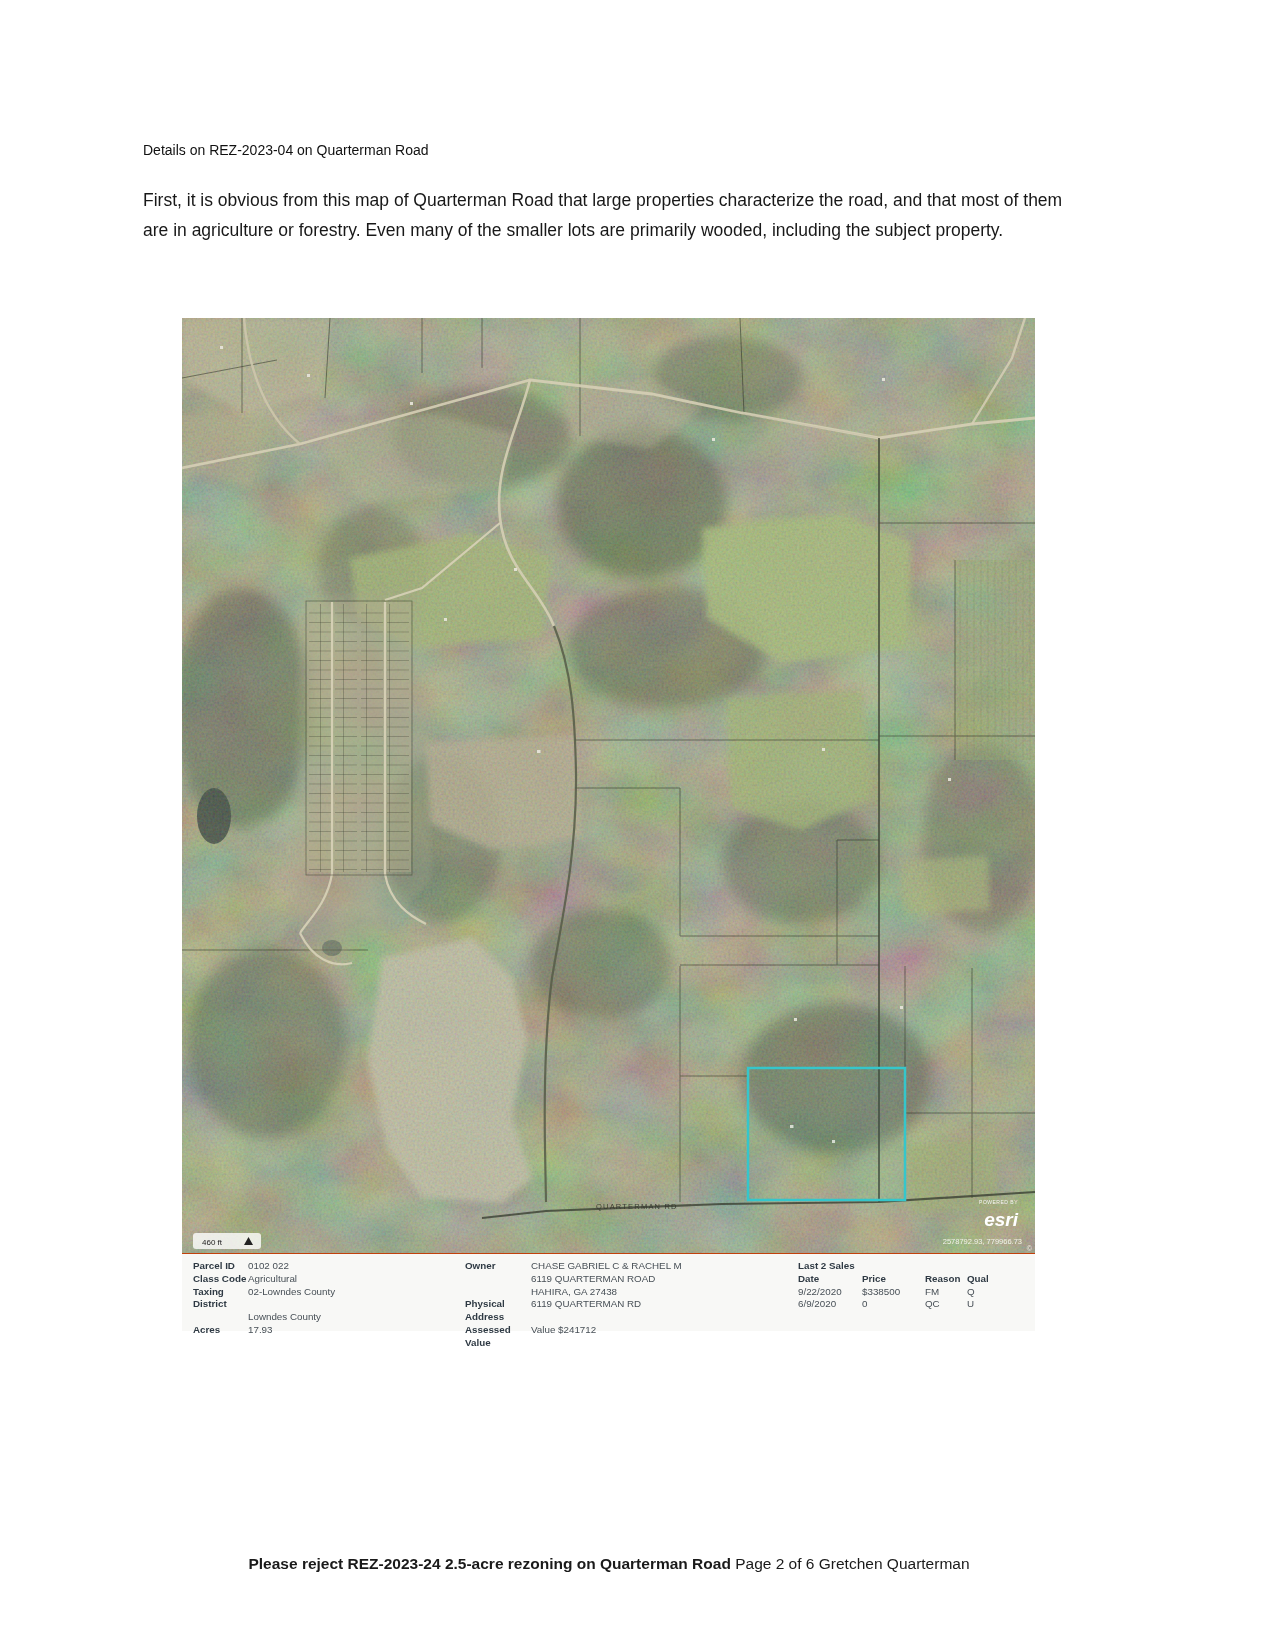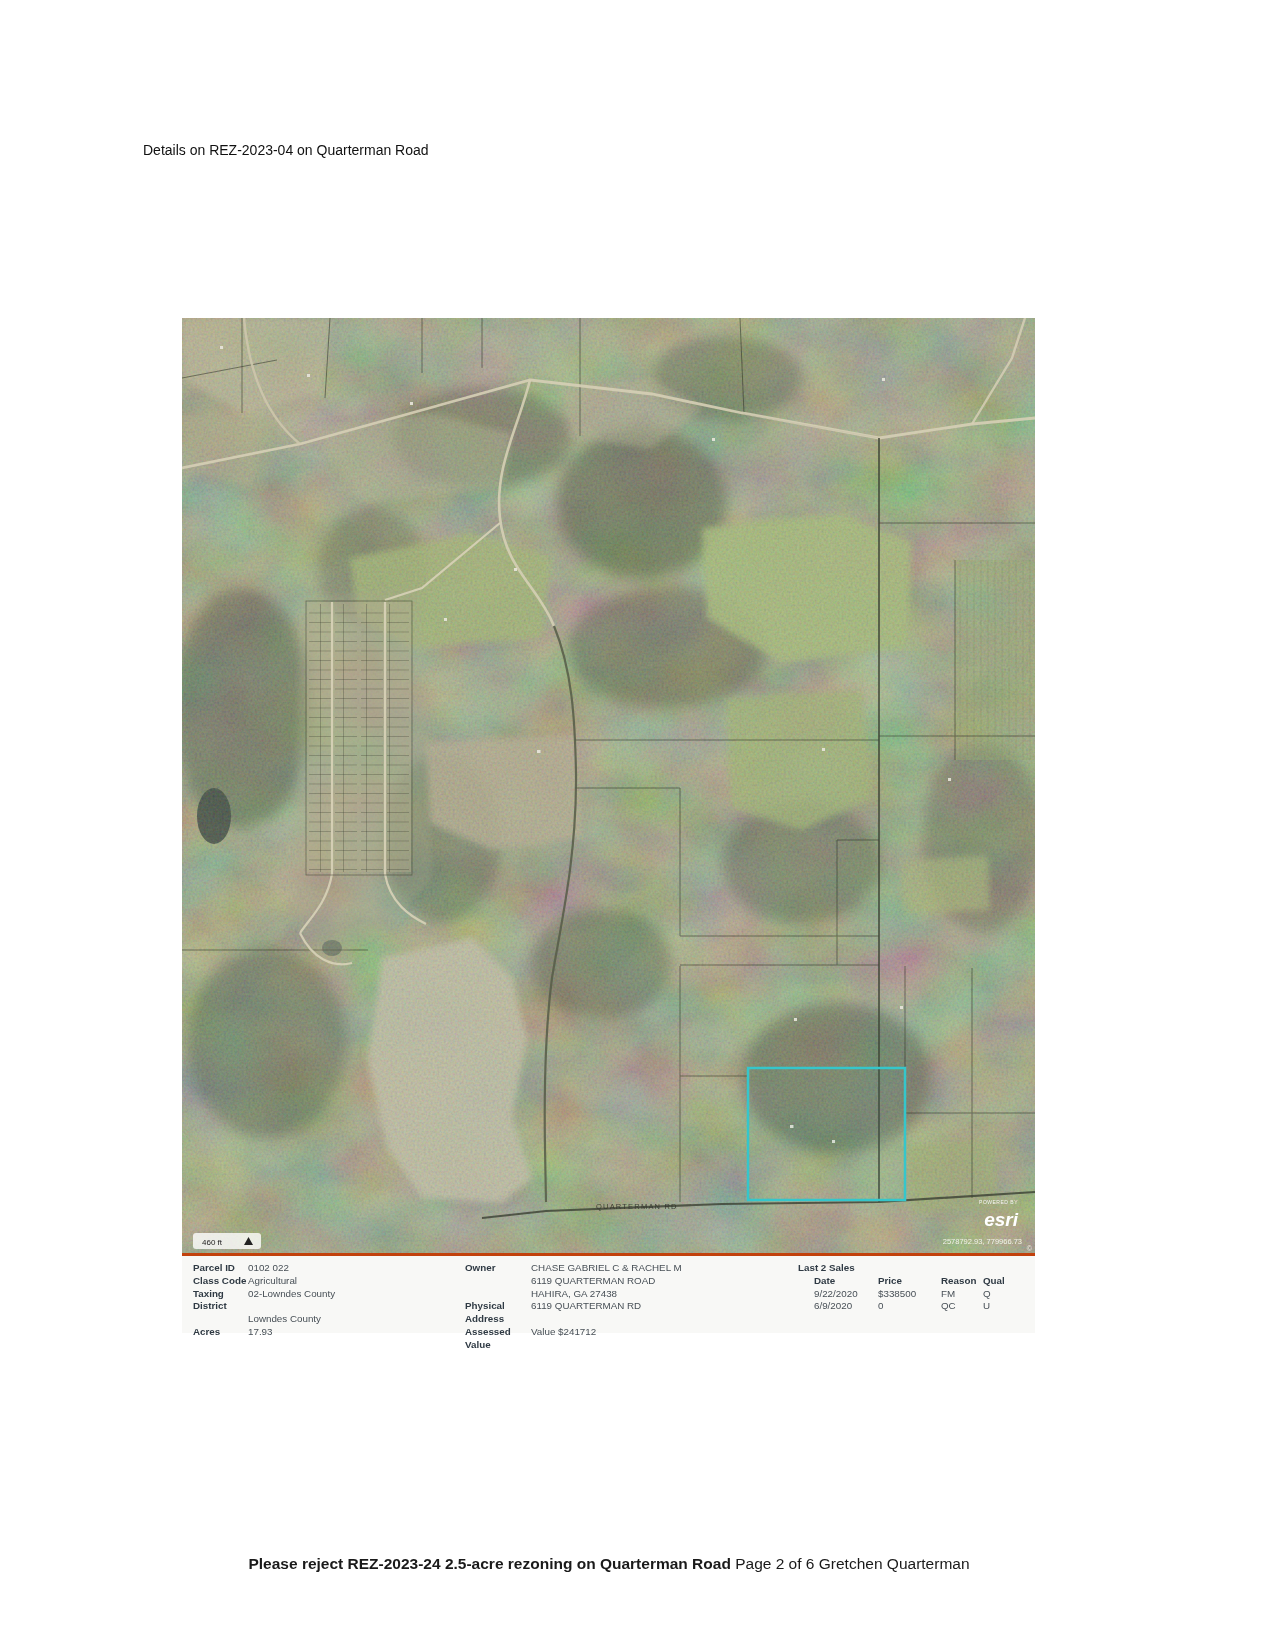--- a/index.html
+++ b/index.html
@@ -18,51 +18,52 @@
   .para2{
     position:absolute;left:143px;top:1394px;width:938px;
     font-size:17.5px;line-height:29.5px;color:#181818;
   }
   .figure{position:absolute;left:182px;top:318px;width:853px;}
   .map-photo{position:relative;width:853px;height:935px;overflow:hidden;background:#3b82f6;}
   .map-photo svg{display:block;}
   
   .parcel-strip{
     position:relative;width:853px;height:77px;background:#f8f8f6;
-    border-top:3px solid #c2410c;font-family:"Liberation Sans",sans-serif;
+    border-top:1px solid #c2410c;font-family:"Liberation Sans",sans-serif;
   }
   .pcol{position:absolute;top:6px;font-size:9.8px;line-height:12.75px;color:#474f56;}
   .prow{display:flex;}
   .plabel{font-weight:bold;color:#2f3a44;flex:0 0 auto;}
   .pcol1{left:11px;}
   .pcol1 .plabel{width:55px;}
   .pcol2{left:283px;}
   .pcol2 .plabel{width:66px;}
   .pcol3{left:608px;}
   .sales-title{font-weight:bold;color:#2f3a44;margin-left:8px;}
-  .sales-grid{display:grid;grid-template-columns:64px 63px 42px 40px;margin-left:24px;}
+  .sales-grid{display:grid;grid-template-columns:64px 63px 42px 40px;margin-left:8px;}
   .sales-grid .hd{font-weight:bold;color:#2f3a44;}
   .caption{
     margin-top:5px;width:853px;text-align:center;
     font-size:16px;font-style:italic;color:#101010;line-height:21px;
   }
   .caption .cap-link{text-decoration:underline;}
   .footer{
     position:absolute;left:143px;top:1553px;width:932px;text-align:center;
     font-size:15.5px;color:#1a1a1a;line-height:21px;
   }
   .footer .fb{font-weight:bold;}
 </style>
 </head>
 <body>
 
 <div class="page">
 
   <div class="heading">Details on REZ-2023-04 on Quarterman Road</div>
 
+  <div class="para1">First, it is obvious from this map of Quarterman Road that large properties characterize the road, and that most of them are in agriculture or forestry. Even many of the smaller lots are primarily wooded, including the subject property.</div>
 
   <div class="figure">
     <div class="map-photo">
       <svg width="853" height="935" viewBox="0 0 853 935" xmlns="http://www.w3.org/2000/svg">
         <defs>
           <filter id="blur6" x="-40%" y="-40%" width="180%" height="180%">
               <feGaussianBlur stdDeviation="7"></feGaussianBlur>
             </filter>
           <filter id="blur3" x="-30%" y="-30%" width="160%" height="160%">
               <feGaussianBlur stdDeviation="3"></feGaussianBlur>

